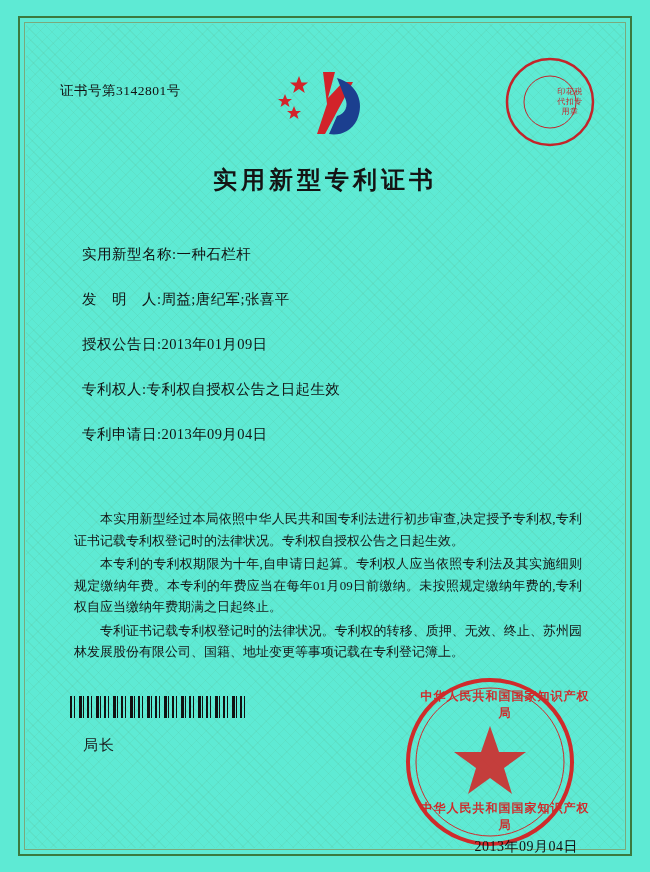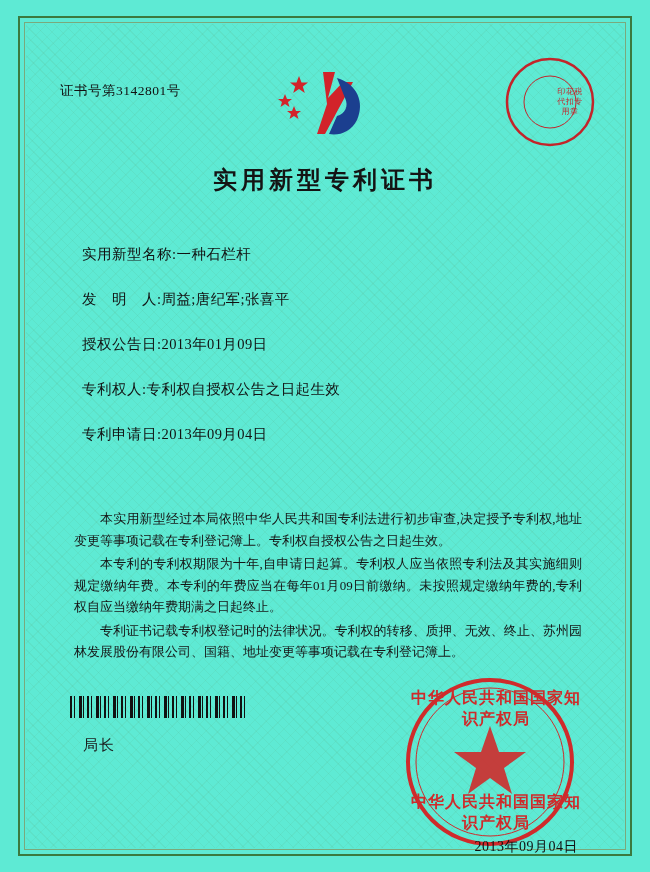--- a/index.html
+++ b/index.html
@@ -199,25 +199,25 @@
   .seal-main {
     position: absolute;
     right: 26px;
     top: 628px;
     width: 176px;
     height: 176px;
   }
   .seal-main .arc-top,
   .seal-main .arc-bottom {
     position: absolute;
-    left: 6px;
+    left: 15px;
     width: 100%;
     text-align: center;
     color: #cf2b2b;
-    font-size: 16px;
+    font-size: 12px;
     letter-spacing: 1px;
     font-weight: bold;
   }
   .seal-main .arc-top { top: 14px; }
   .seal-main .arc-bottom { bottom: 16px; }
 
   
   .issue-date {
     position: absolute;
     right: 26px;
@@ -287,21 +287,21 @@
       </div>
       <div class="field-row">
         <span class="field-label">专利权人:</span><span class="field-value">专利权自授权公告之日起生效</span>
       </div>
       <div class="field-row">
         <span class="field-label">专利申请日:</span><span class="field-value">2013年09月04日</span>
       </div>
     </div>
 
     <div class="body-text">
-      <p>本实用新型经过本局依照中华人民共和国专利法进行初步审查,决定授予专利权,地址变更等事项记载在专利登记簿上。专利权自授权公告之日起生效。</p>
+      <p>本实用新型经过本局依照中华人民共和国专利法进行初步审查,决定授予专利权,专利证书记载专利权登记时的法律状况。专利权自授权公告之日起生效。</p>
       <p>本专利的专利权期限为十年,自申请日起算。专利权人应当依照专利法及其实施细则规定缴纳年费。本专利的年费应当在每年01月09日前缴纳。未按照规定缴纳年费的,专利权自应当缴纳年费期满之日起终止。</p>
       <p>专利证书记载专利权登记时的法律状况。专利权的转移、质押、无效、终止、苏州园林发展股份有限公司、国籍、地址变更等事项记载在专利登记簿上。</p>
     </div>
 
     <div class="barcode"></div>
 
     <div class="sign-row">
       <span class="sign-label">局长</span>
     </div>
 

